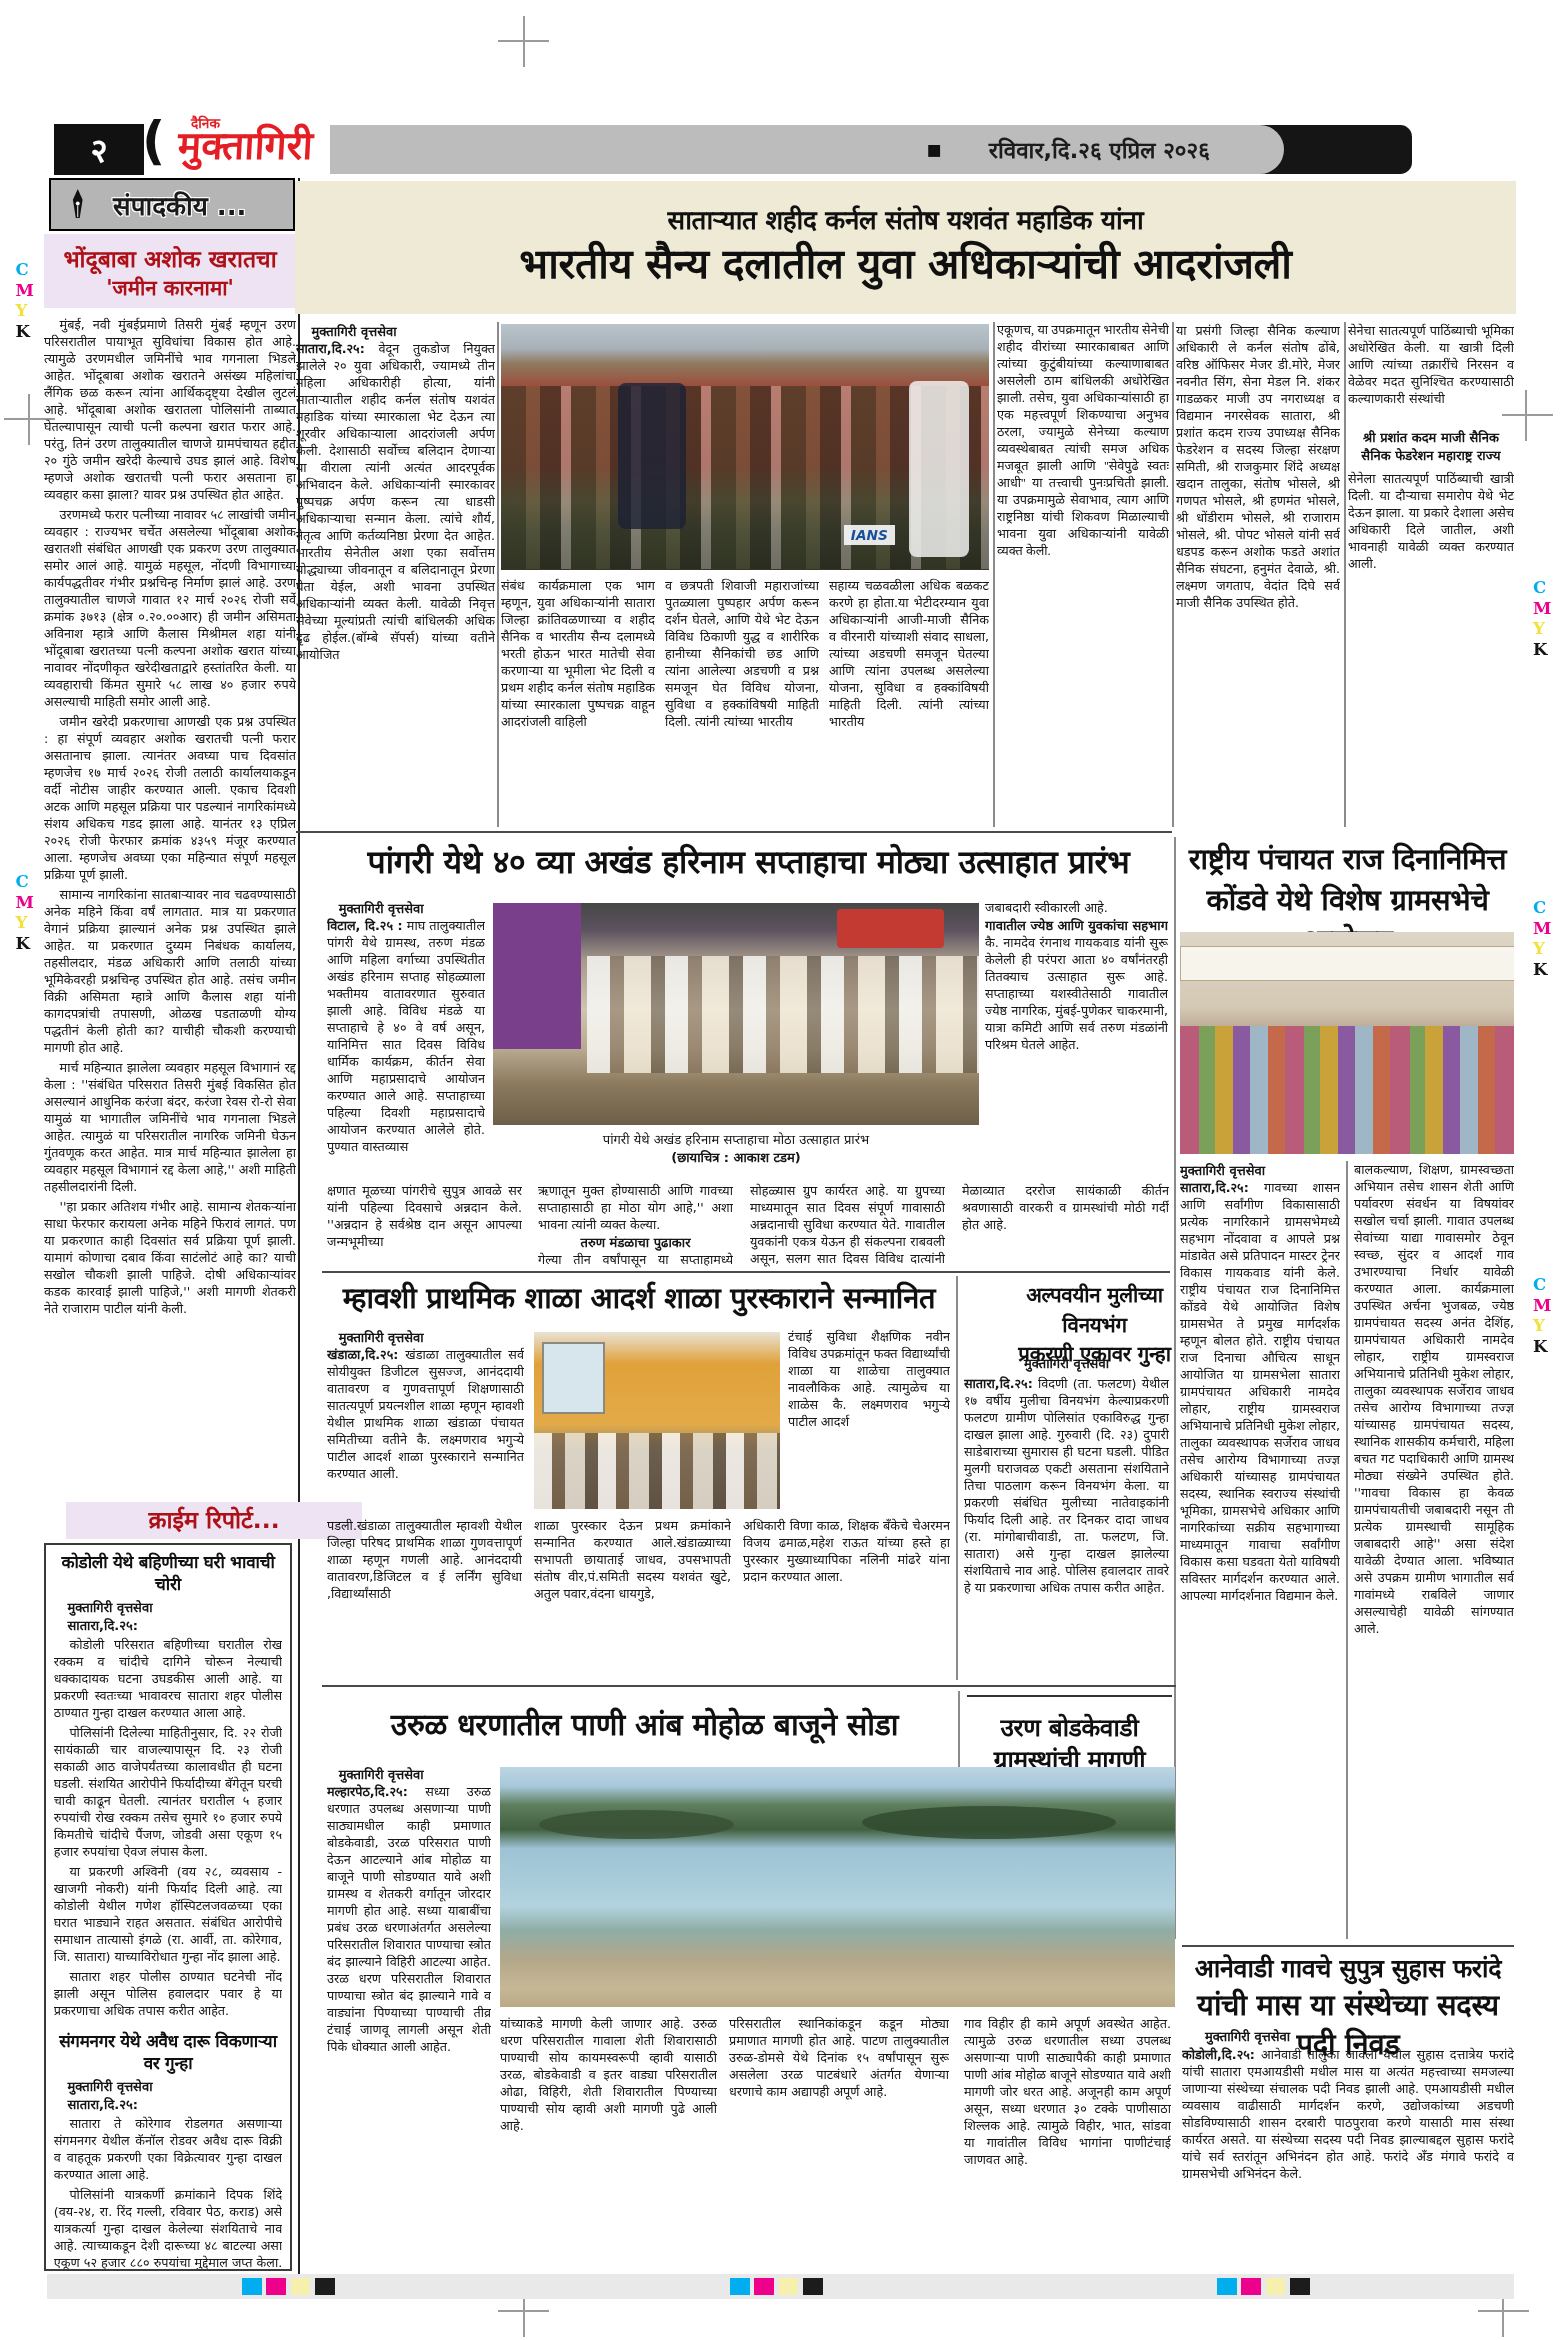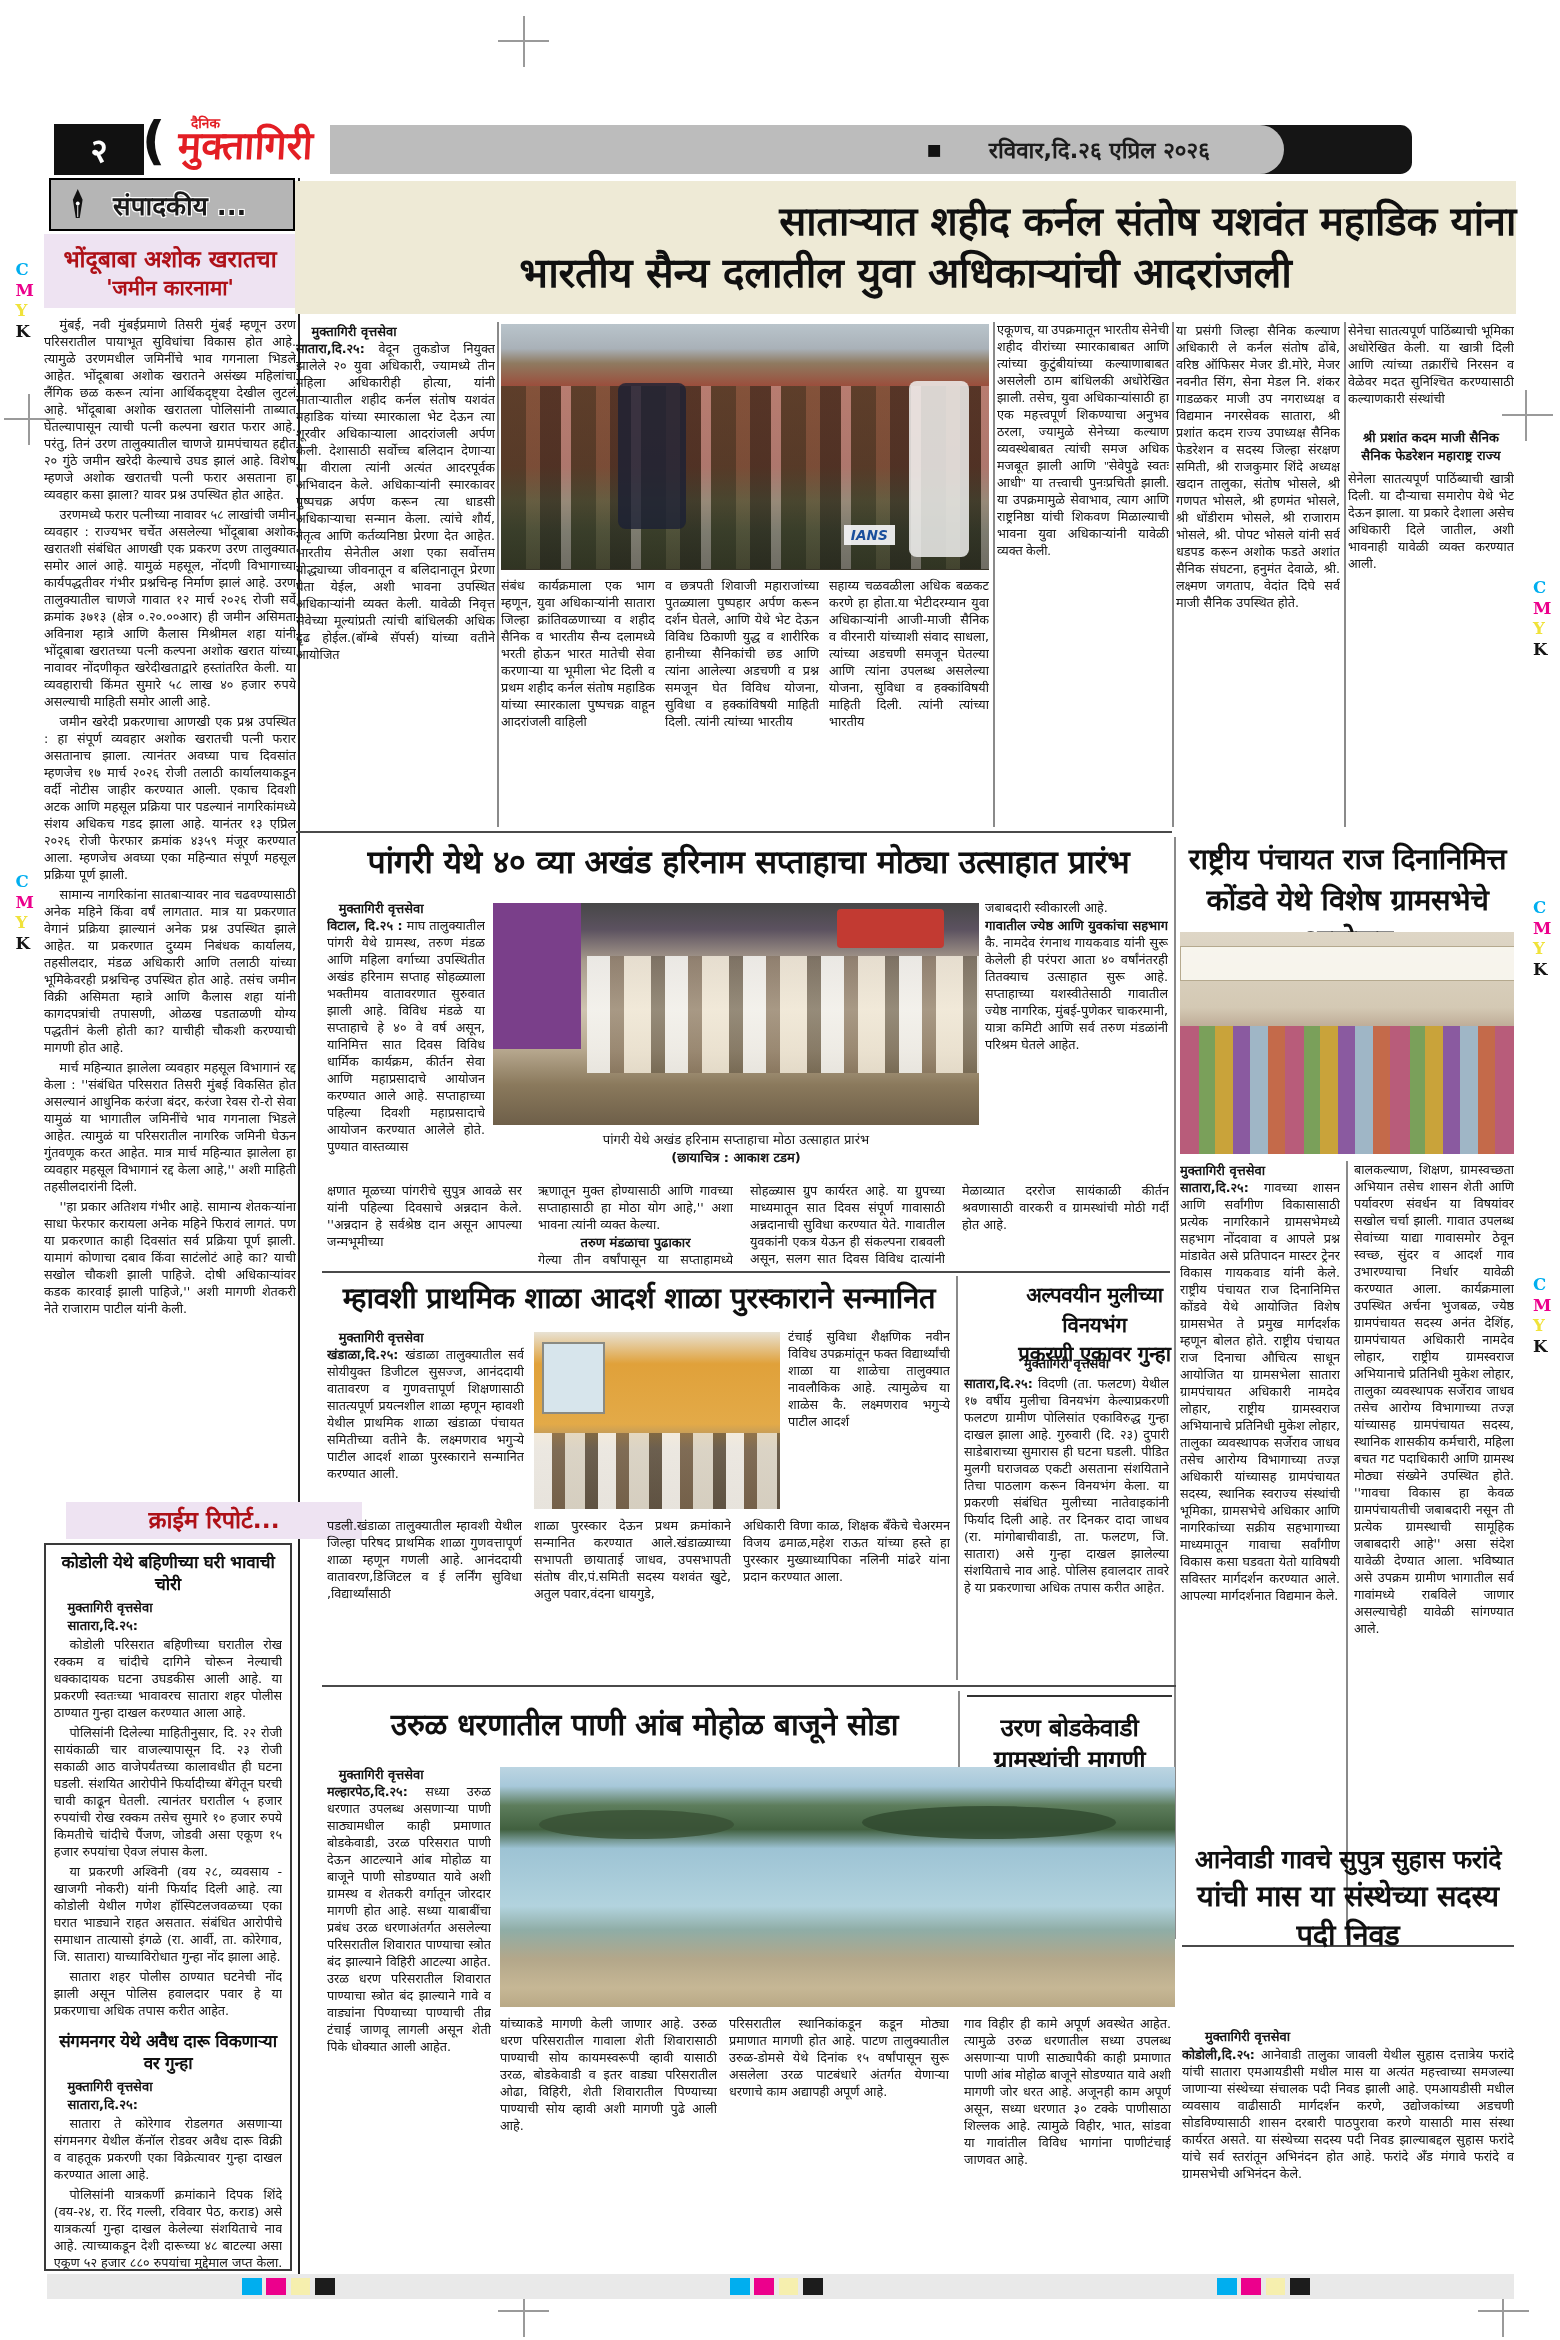--- a/index.html
+++ b/index.html
@@ -131,21 +131,21 @@
     <div class="byline" style="margin:2.9px 0 0 13.7px;">मुक्तागिरी वृत्तसेवा</div>
     <div class="byline" style="margin:0 0 2px 13.7px;">सातारा,दि.२५:</div>
     <div class="b13 just">
       <p>सातारा ते कोरेगाव रोडलगत असणाऱ्या संगमनगर येथील कॅनॉल रोडवर अवैध दारू विक्री व वाहतूक प्रकरणी एका विक्रेत्यावर गुन्हा दाखल करण्यात आला आहे.</p>
       <p>पोलिसांनी यात्रकर्णी क्रमांकाने दिपक शिंदे (वय-२४, रा. रिंद गल्ली, रविवार पेठ, कराड) असे यात्रकर्त्या गुन्हा दाखल केलेल्या संशयिताचे नाव आहे. त्याच्याकडून देशी दारूच्या ४८ बाटल्या असा एकूण ५२ हजार ८८० रुपयांचा मुद्देमाल जप्त केला. सातारा शहर पोलिसांनी घटनेची नोंद केली असून पोलिस हवालदार श्री. मोहिते हे या घटनेचा अधिक तपास करीत आहेत.</p>
     </div>
   </div>
 
   <div class="abs center" style="left:295px;top:181px;width:1221px;height:133px;background:#eeead6;
        display:flex;flex-direction:column;justify-content:center;">
-    <div class="hl" style="font-size:40px;line-height:1.3;text-align:right;">साताऱ्यात शहीद कर्नल संतोष यशवंत महाडिक यांना</div>
+    <div class="hl" style="font-size:26px;line-height:1.3;">साताऱ्यात शहीद कर्नल संतोष यशवंत महाडिक यांना</div>
     <div class="hl" style="font-size:41px;line-height:1.3;">भारतीय सैन्य दलातील युवा अधिकाऱ्यांची आदरांजली</div>
   </div>
 
   <div class="abs" style="left:296px;top:322px;width:199px;height:505px;overflow:hidden;">
     <div class="byline" style="text-indent:15.6px;">मुक्तागिरी वृत्तसेवा</div>
     <div class="b13 just"><b class="dl">सातारा,दि.२५:</b>
       <span>वेदून तुकडोज नियुक्त झालेले २० युवा अधिकारी, ज्यामध्ये तीन महिला अधिकारीही होत्या, यांनी साताऱ्यातील शहीद कर्नल संतोष यशवंत महाडिक यांच्या स्मारकाला भेट देऊन त्या शूरवीर अधिकाऱ्याला आदरांजली अर्पण केली. देशासाठी सर्वोच्च बलिदान देणाऱ्या या वीराला त्यांनी अत्यंत आदरपूर्वक अभिवादन केले. अधिकाऱ्यांनी स्मारकावर पुष्पचक्र अर्पण करून त्या धाडसी अधिकाऱ्याचा सन्मान केला. त्यांचे शौर्य, नेतृत्व आणि कर्तव्यनिष्ठा प्रेरणा देत आहेत. भारतीय सेनेतील अशा एका सर्वोत्तम योद्ध्याच्या जीवनातून व बलिदानातून प्रेरणा घेता येईल, अशी भावना उपस्थित अधिकाऱ्यांनी व्यक्त केली. यावेळी निवृत्त सेवेच्या मूल्यांप्रती त्यांची बांधिलकी अधिक दृढ होईल.(बॉम्बे सॅपर्स) यांच्या वतीने आयोजित</span></div>
   </div>
 
   <div class="abs photo" style="left:501px;top:324px;width:488px;height:246px;
@@ -313,21 +313,21 @@
   </div>
   <div class="abs b13 just" style="left:729px;top:2015px;width:220px;height:267px;">
     <span>परिसरातील स्थानिकांकडून कडून मोठ्या प्रमाणात मागणी होत आहे. पाटण तालुक्यातील उरुळ-डोमसे येथे दिनांक १५ वर्षांपासून सुरू असलेला उरळ पाटबंधारे अंतर्गत येणाऱ्या धरणाचे काम अद्यापही अपूर्ण आहे.</span>
   </div>
   <div class="abs b13 just" style="left:964px;top:2015px;width:207px;height:267px;">
     <span>गाव विहीर ही कामे अपूर्ण अवस्थेत आहेत. त्यामुळे उरुळ धरणातील सध्या उपलब्ध असणाऱ्या पाणी साठ्यापैकी काही प्रमाणात पाणी आंब मोहोळ बाजूने सोडण्यात यावे अशी मागणी जोर धरत आहे.</span>
     <span>अजूनही काम अपूर्ण असून, सध्या धरणात ३० टक्के पाणीसाठा शिल्लक आहे. त्यामुळे विहीर, भात, सांडवा या गावांतील विविध भागांना पाणीटंचाई जाणवत आहे.</span>
   </div>
 
   <div class="abs hrule" style="left:1182px;top:1945px;width:332px;"></div>
-  <div class="abs center" style="left:1182px;top:1843px;width:332px;">
+  <div class="abs center" style="left:1182px;top:1952px;width:332px;">
     <div class="hl" style="font-size:25px;line-height:1.35;">आनेवाडी गावचे सुपुत्र सुहास फरांदे</div>
     <div class="hl" style="font-size:29px;line-height:1.35;">यांची मास या संस्थेच्या सदस्य पदी निवड</div>
   </div>
   <div class="abs byline" style="left:1205px;top:2027px;">मुक्तागिरी वृत्तसेवा</div>
   <div class="abs b13 just" style="left:1182px;top:2046px;width:332px;height:236px;">
     <b class="dl">कोडोली,दि.२५:</b>
     <span>आनेवाडी तालुका जावली येथील सुहास दत्तात्रेय फरांदे यांची सातारा एमआयडीसी मधील मास या अत्यंत महत्त्वाच्या समजल्या जाणाऱ्या संस्थेच्या संचालक पदी निवड झाली आहे. एमआयडीसी मधील व्यवसाय वाढीसाठी मार्गदर्शन करणे, उद्योजकांच्या अडचणी सोडविण्यासाठी शासन दरबारी पाठपुरावा करणे यासाठी मास संस्था कार्यरत असते. या संस्थेच्या सदस्य पदी निवड झाल्याबद्दल सुहास फरांदे यांचे सर्व स्तरांतून अभिनंदन होत आहे. फरांदे अँड मंगावे फरांदे व ग्रामसभेची अभिनंदन केले.</span>
   </div>
 
   <div class="abs" style="left:47px;top:2274px;width:1467px;height:25px;background:#e9e9e9;">

